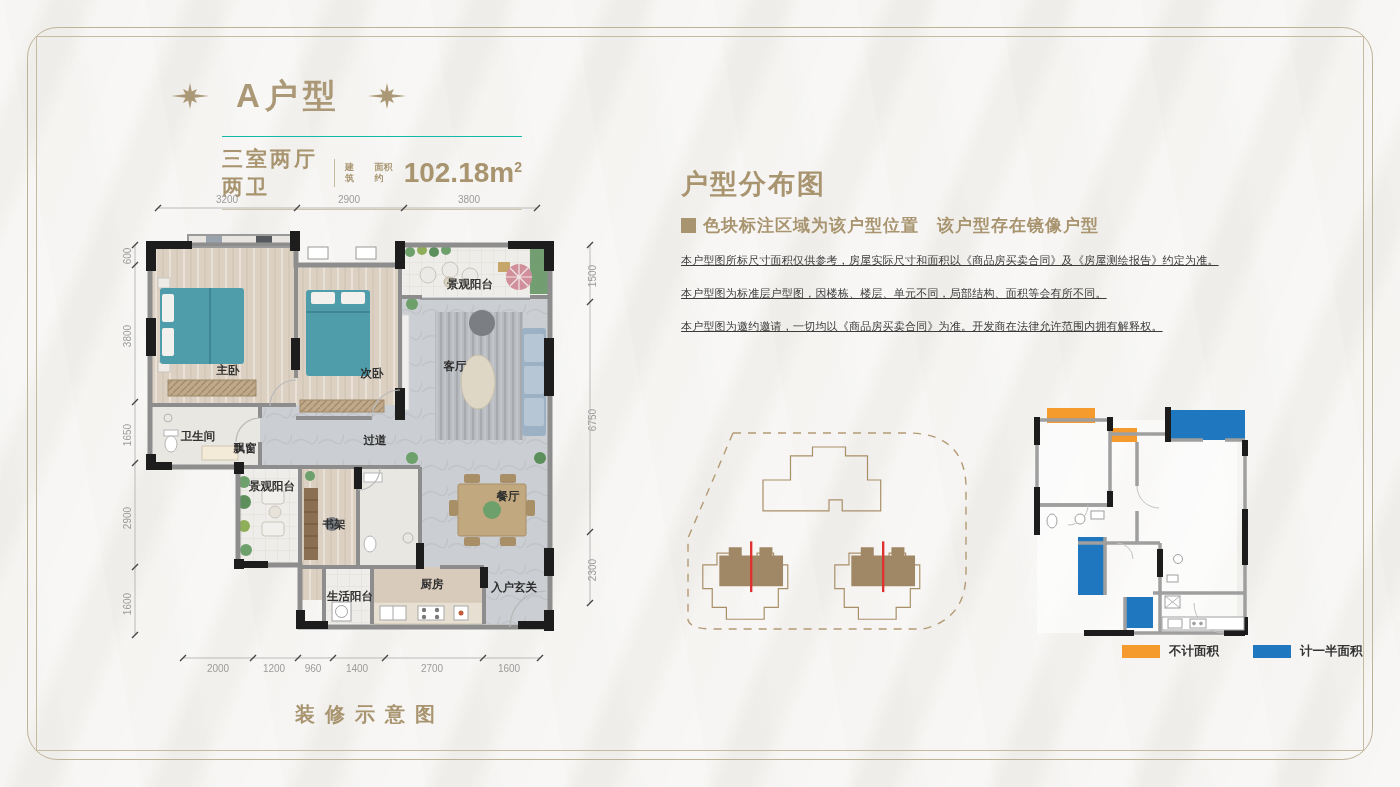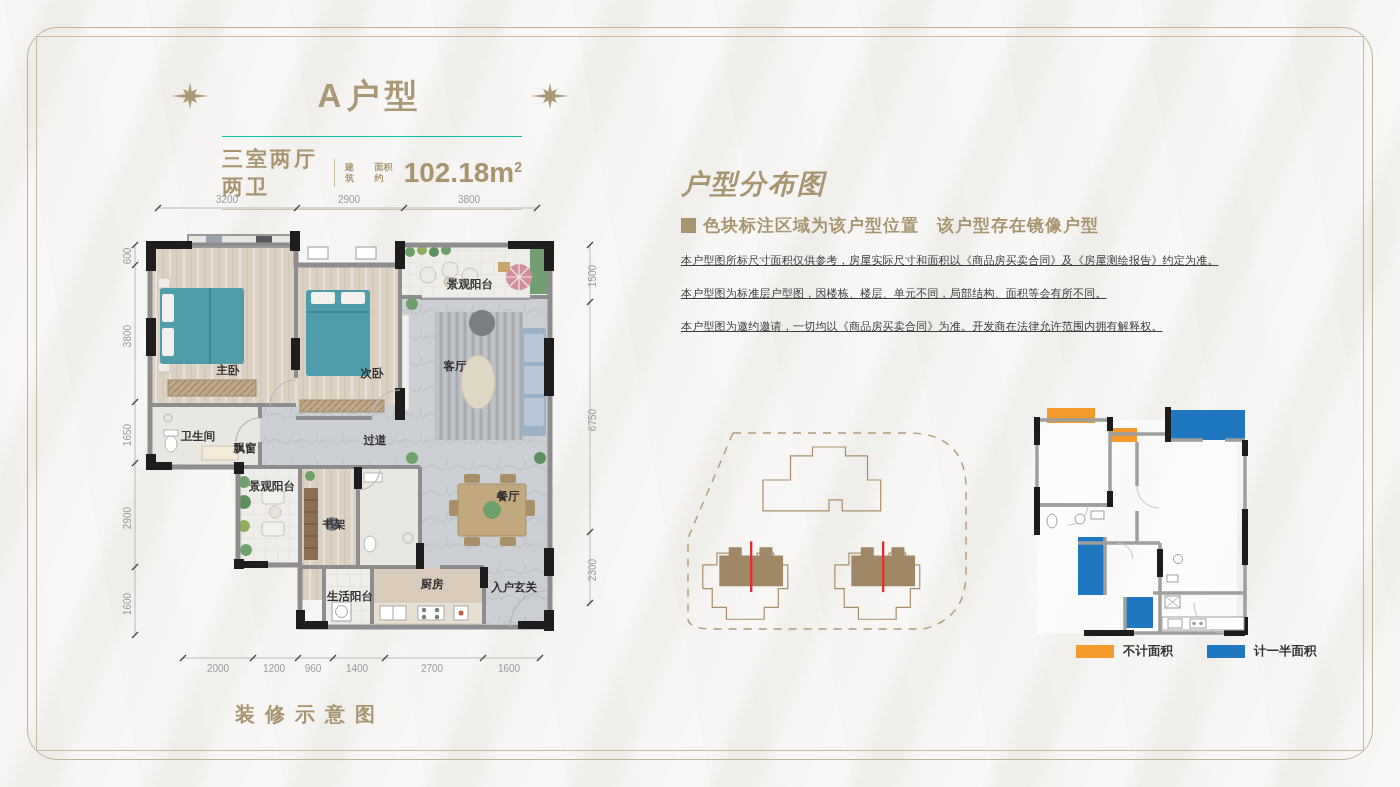--- a/index.html
+++ b/index.html
@@ -17,49 +17,49 @@
       repeating-linear-gradient(80deg, rgba(238,236,233,.35) 0 60px, rgba(255,255,255,.3) 80px 140px);
   }
   .abs{position:absolute;}
   svg{display:block;font-family:inherit;}
   svg text{font-family:"Liberation Sans","DejaVu Sans",sans-serif;}
 
   
   .frame{position:absolute;inset:0;pointer-events:none;}
 
   
-  .header{left:170px;top:70px;width:400px;height:52px;display:flex;align-items:center;justify-content:space-between;gap:26px;}
+  .header{left:170px;top:70px;width:400px;height:52px;display:flex;align-items:center;justify-content:flex-start;gap:26px;}
   .title{font-size:33px;font-weight:600;color:#ab9877;letter-spacing:5px;margin:0;}
   .star{width:40px;height:30px;flex:0 0 auto;}
 
   
   .subtitle{left:222px;top:136px;width:300px;padding:8px 0;border-top:1px solid #14b8a6;border-bottom:1px solid #cfc3aa;
     display:flex;align-items:center;justify-content:center;gap:10px;color:#a8946f;}
   .subtitle .rooms{font-size:21px;font-weight:700;letter-spacing:3px;}
   .subtitle .vline{width:1px;height:28px;background:#c8bb9e;}
   .subtitle .arealabel{display:flex;justify-content:center;font-size:9px;line-height:11px;font-weight:700;}
   .subtitle .arealabel .l1{letter-spacing:7px;}
   .subtitle .areaval{font-size:28px;font-weight:600;letter-spacing:0;}
   .subtitle sup{font-size:14px;}
 
   .plan-wrap{left:110px;top:190px;width:500px;height:505px;}
 
-  .plan-caption{left:235px;top:701px;width:270px;text-align:left;font-size:20px;font-weight:700;color:#a8946f;letter-spacing:10px;}
+  .plan-caption{left:235px;top:701px;width:270px;text-align:center;font-size:20px;font-weight:700;color:#a8946f;letter-spacing:10px;}
 
   
-  .dist-heading{left:681px;top:166px;font-size:27px;font-weight:600;color:#a8946f;letter-spacing:2px;font-style:italic;}
+  .dist-heading{left:681px;top:166px;font-size:27px;font-weight:600;color:#a8946f;letter-spacing:2px;}
   .dist-note{left:681px;top:214px;font-size:17px;font-weight:600;color:#a8946f;display:flex;align-items:center;gap:7px;letter-spacing:1px;}
   .dist-note .sq{width:15px;height:15px;background:#a8946f;flex:0 0 auto;}
   .disclaimers{left:681px;top:250px;width:645px;color:#3b3b3b;}
   .disclaimers p{margin:0 0 13px 0;font-size:11px;line-height:20px;letter-spacing:.2px;text-decoration:underline;}
 
   .siteplan{left:683px;top:423px;}
   .unitplan{left:1028px;top:391px;}
 
-  .legend{left:1076px;top:643px;display:flex;gap:34px;align-items:center;}
+  .legend{left:1122px;top:643px;display:flex;gap:34px;align-items:center;}
   .legend .item{display:flex;align-items:center;gap:9px;}
   .legend .swatch{width:38px;height:13px;}
   .legend .sw-0{background:#F59B2D;}
   .legend .sw-1{background:#1F78BF;}
   .legend .lab{font-size:12.5px;font-weight:700;color:#333;}
 </style>
 </head>
 <body>
 
 <div class="page">

